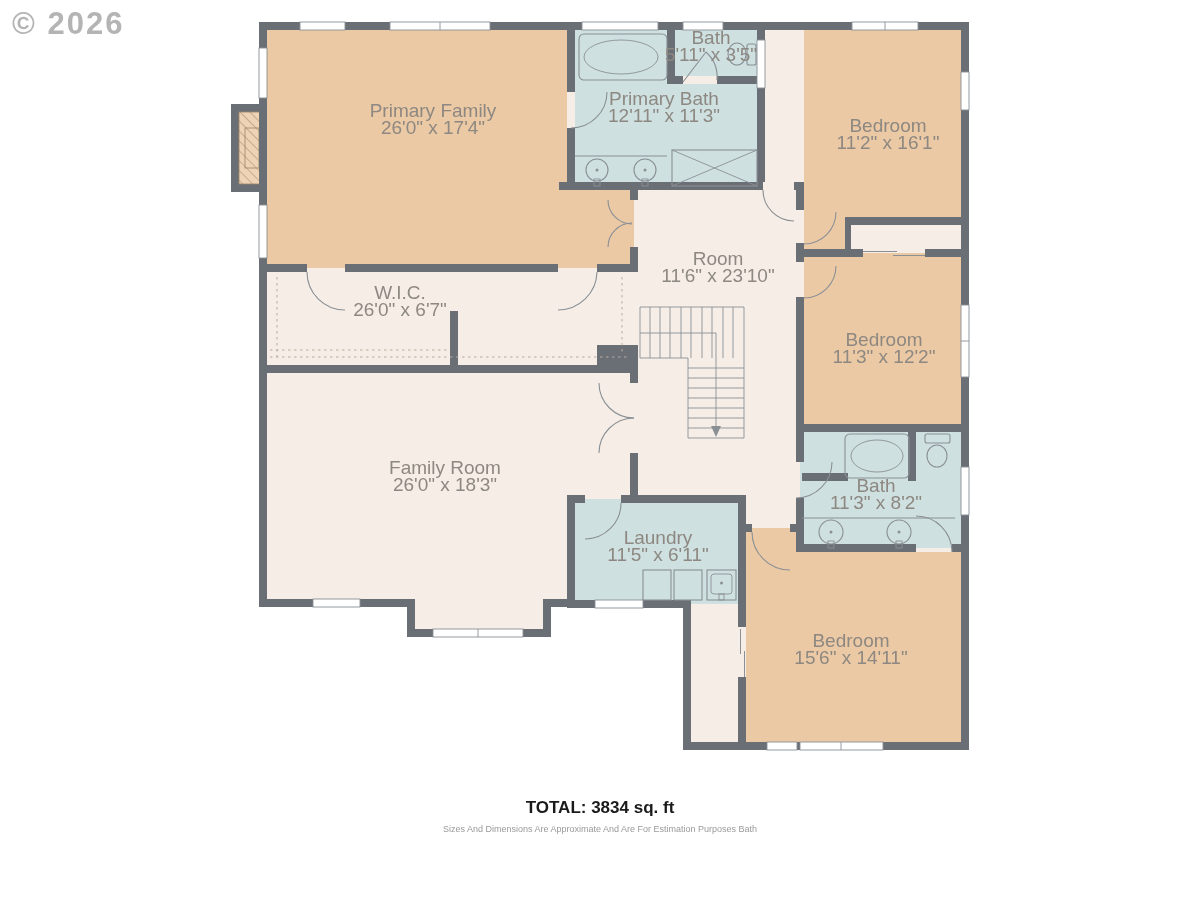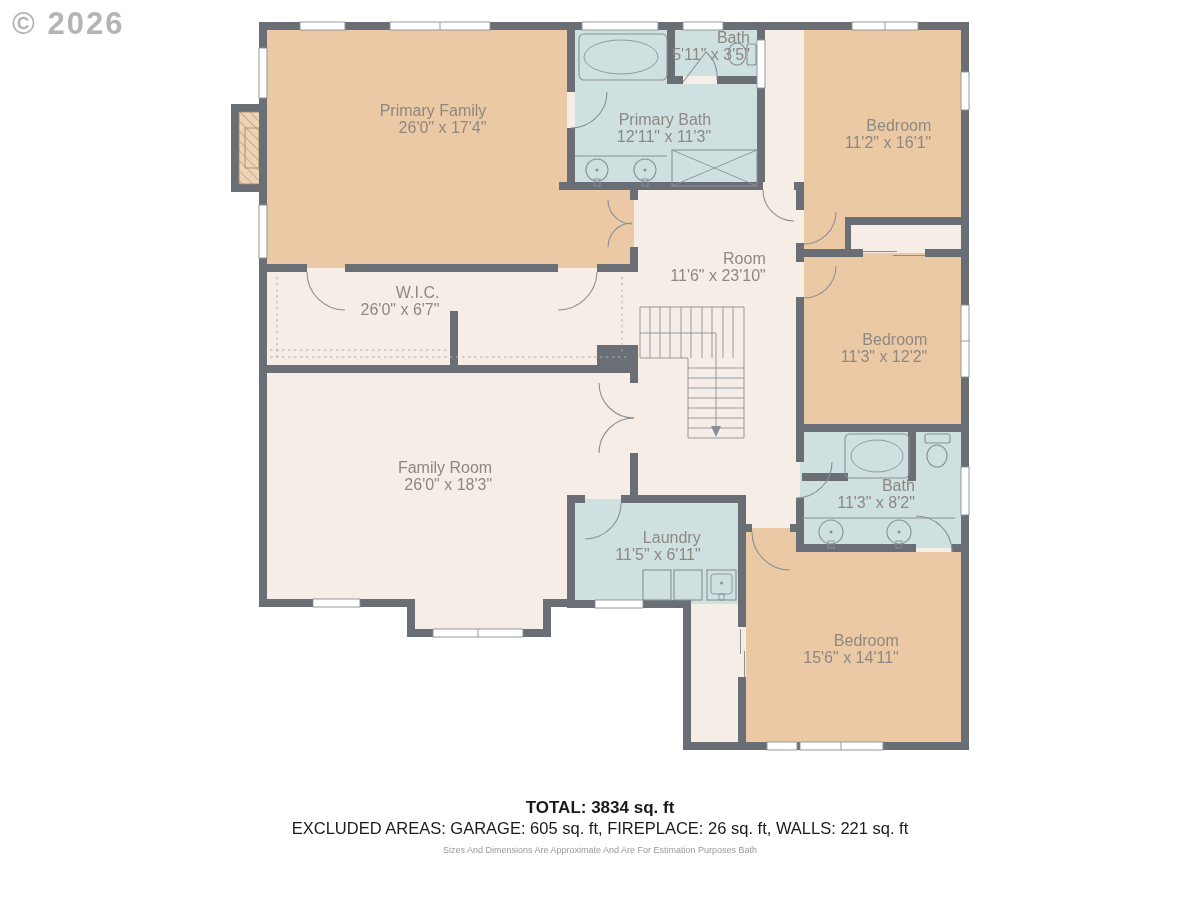--- a/index.html
+++ b/index.html
@@ -8,22 +8,22 @@
   #plan-svg{position:absolute;left:0;top:0;}
   .wall{fill:var(--wall);}
   .tan{fill:var(--bedroom);}
   .blue{fill:var(--bath);}
   .cream{fill:var(--floor);}
   .fx{stroke:var(--fixture);fill:none;stroke-width:1.1;}
   .fxthin{stroke:var(--fixture);fill:none;stroke-width:0.9;}
   .dash{stroke:var(--dashline);fill:none;stroke-width:1;stroke-dasharray:2.5,3.5;}
   .win{fill:#ffffff;stroke:var(--fixture);stroke-width:0.9;}
   .arrowhead{fill:var(--fixture);}
-  .room-label{position:absolute;transform:translate(-50%,-50%);text-align:right;
-    color:var(--label);font-size:16px;line-height:17px;white-space:nowrap;}
+  .room-label{position:absolute;transform:translate(-50%,-50%);text-align:center;
+    color:var(--label);font-size:19px;line-height:17px;white-space:nowrap;}
   #watermark{position:absolute;left:12px;top:6px;font-size:31px;font-weight:700;
     color:var(--watermark);letter-spacing:2px;opacity:.85;}
   #footer{position:absolute;left:0;top:797px;width:1200px;text-align:center;color:var(--footer);}
   #footer .f-total{font-size:17px;font-weight:700;line-height:21px;}
   #footer .f-line{font-size:16.5px;line-height:20.5px;}
   #footer .f-disc{font-size:9px;color:var(--disclaimer);margin-top:6px;}
 </style>
 </head>
 <body>
 
@@ -267,21 +267,21 @@
         <line class="dash" x1="622" y1="277" x2="622" y2="355"></line>
         <line class="dash" x1="270" y1="350" x2="450" y2="350"></line>
       </g>
     </g>
   </svg>
 
   <div class="room-label" style="left:433px;top:119px">
     <div>Primary Family</div>
     <div>26'0" x 17'4"</div>
   </div>
-  <div class="room-label" style="left:664px;top:128px">
+  <div class="room-label" style="left:664px;top:107px">
     <div>Primary Bath</div>
     <div>12'11" x 11'3"</div>
   </div>
   <div class="room-label" style="left:711px;top:46px">
     <div>Bath</div>
     <div>5'11" x 3'5"</div>
   </div>
   <div class="room-label" style="left:888px;top:134px">
     <div>Bedroom</div>
     <div>11'2" x 16'1"</div>
@@ -310,17 +310,16 @@
     <div>Laundry</div>
     <div>11'5" x 6'11"</div>
   </div>
   <div class="room-label" style="left:851px;top:649px">
     <div>Bedroom</div>
     <div>15'6" x 14'11"</div>
   </div>
 
   <div id="footer">
     <div class="f-total">TOTAL: 3834 sq. ft</div>
-    <div class="f-line">EXCLUDED AREAS: GARAGE: 605 sq. ft, FIREPLACE: 26 sq. ft, WALLS: 221 sq. ft</div>
     <div class="f-disc">Sizes And Dimensions Are Approximate And Are For Estimation Purposes Bath</div>
   </div>
 
 </div>
 
 </body></html>

